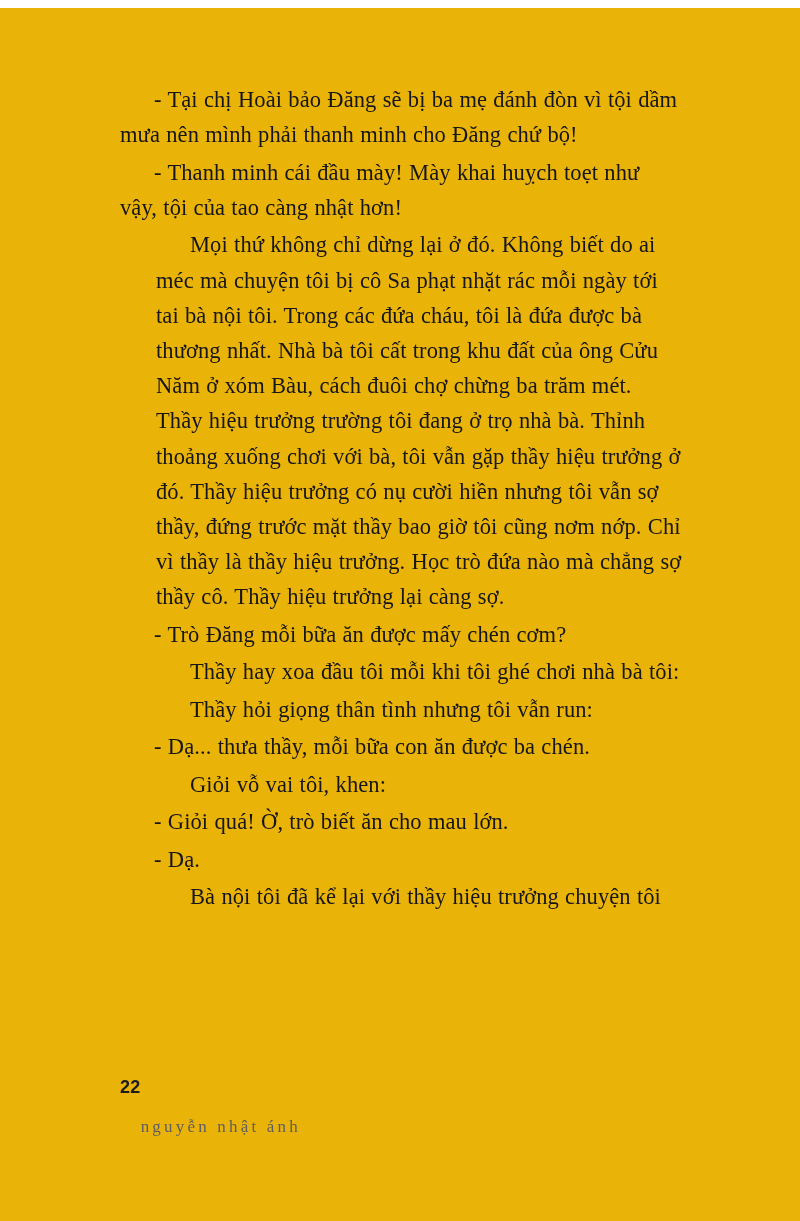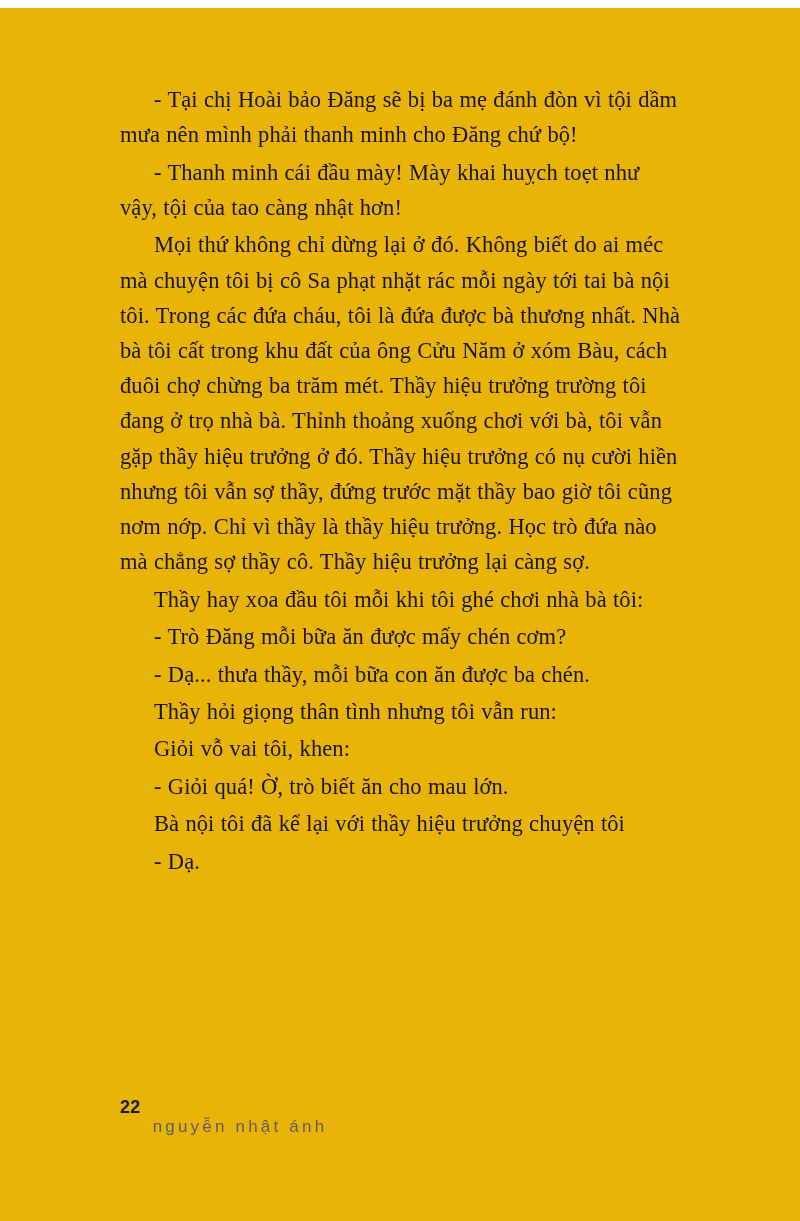--- a/index.html
+++ b/index.html
@@ -37,61 +37,61 @@
     text-indent: 34px;
     color: #16161a;
     letter-spacing: 0.1px;
     word-spacing: 0.5px;
   }
   p.para.dash {
     text-indent: 34px;
   }
   p.para.block {
     text-indent: 34px;
+    margin-left: 36px;
   }
   .footer {
     position: absolute;
     left: 120px;
     bottom: 92px;
     display: flex;
-    align-items: center;
-    gap: 12px;
+    align-items: flex-start;
   }
   .folio {
     font-family: "Liberation Sans", sans-serif;
     font-size: 18px;
     font-weight: 700;
     color: #1c1c20;
     letter-spacing: 0.3px;
   }
   .author {
-    font-family: Liberation Sans, sans-serif;
+    font-family: Liberation Serif, serif;
     font-size: 17px;
     color: #5d5d63;
     letter-spacing: 3.2px;
     margin-top: 40px;
   }
 </style>
 </head>
 <body>
 
 <div class="page">
 
   <div class="text-column">
     <p class="para dash">- Tại chị Hoài bảo Đăng sẽ bị ba mẹ đánh đòn vì tội dầm mưa nên mình phải thanh minh cho Đăng chứ bộ!</p>
     <p class="para dash">- Thanh minh cái đầu mày! Mày khai huỵch toẹt như vậy, tội của tao càng nhật hơn!</p>
     <p class="para block">Mọi thứ không chỉ dừng lại ở đó. Không biết do ai méc mà chuyện tôi bị cô Sa phạt nhặt rác mỗi ngày tới tai bà nội tôi. Trong các đứa cháu, tôi là đứa được bà thương nhất. Nhà bà tôi cất trong khu đất của ông Cửu Năm ở xóm Bàu, cách đuôi chợ chừng ba trăm mét. Thầy hiệu trưởng trường tôi đang ở trọ nhà bà. Thỉnh thoảng xuống chơi với bà, tôi vẫn gặp thầy hiệu trưởng ở đó. Thầy hiệu trưởng có nụ cười hiền nhưng tôi vẫn sợ thầy, đứng trước mặt thầy bao giờ tôi cũng nơm nớp. Chỉ vì thầy là thầy hiệu trưởng. Học trò đứa nào mà chẳng sợ thầy cô. Thầy hiệu trưởng lại càng sợ.</p>
+    <p class="para dash">- Trò Đăng mỗi bữa ăn được mấy chén cơm?</p>
     <p class="para block">Thầy hay xoa đầu tôi mỗi khi tôi ghé chơi nhà bà tôi:</p>
-    <p class="para dash">- Trò Đăng mỗi bữa ăn được mấy chén cơm?</p>
+    <p class="para block">Thầy hỏi giọng thân tình nhưng tôi vẫn run:</p>
     <p class="para dash">- Dạ... thưa thầy, mỗi bữa con ăn được ba chén.</p>
-    <p class="para block">Thầy hỏi giọng thân tình nhưng tôi vẫn run:</p>
     <p class="para block">Giỏi vỗ vai tôi, khen:</p>
     <p class="para dash">- Giỏi quá! Ờ, trò biết ăn cho mau lớn.</p>
+    <p class="para dash">- Dạ.</p>
     <p class="para block">Bà nội tôi đã kể lại với thầy hiệu trưởng chuyện tôi</p>
-    <p class="para dash">- Dạ.</p>
   </div>
 
   <div class="footer">
     <span class="folio">22</span>
     <span class="author">nguyễn nhật ánh</span>
   </div>
 
 </div>
 
 </body></html>

